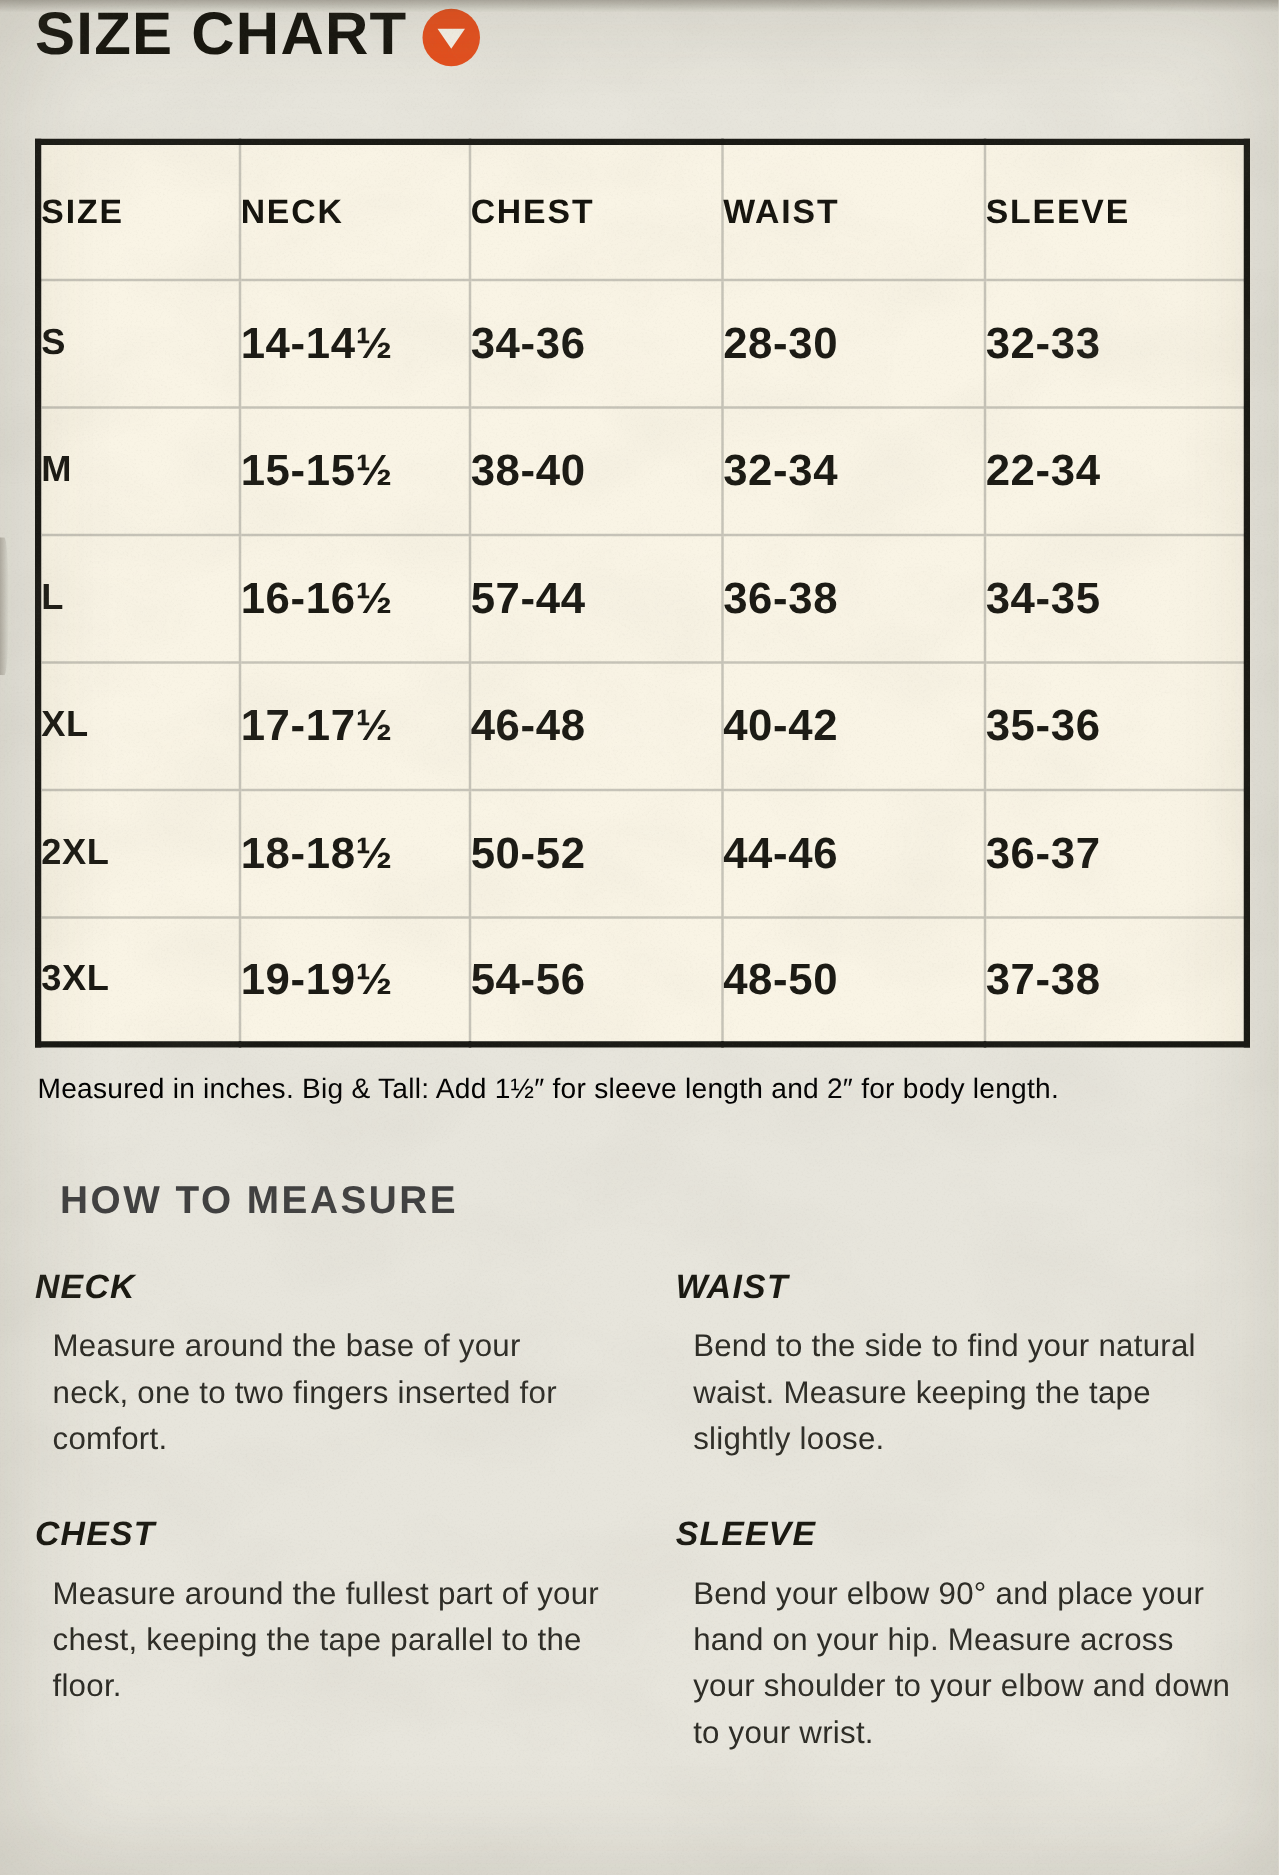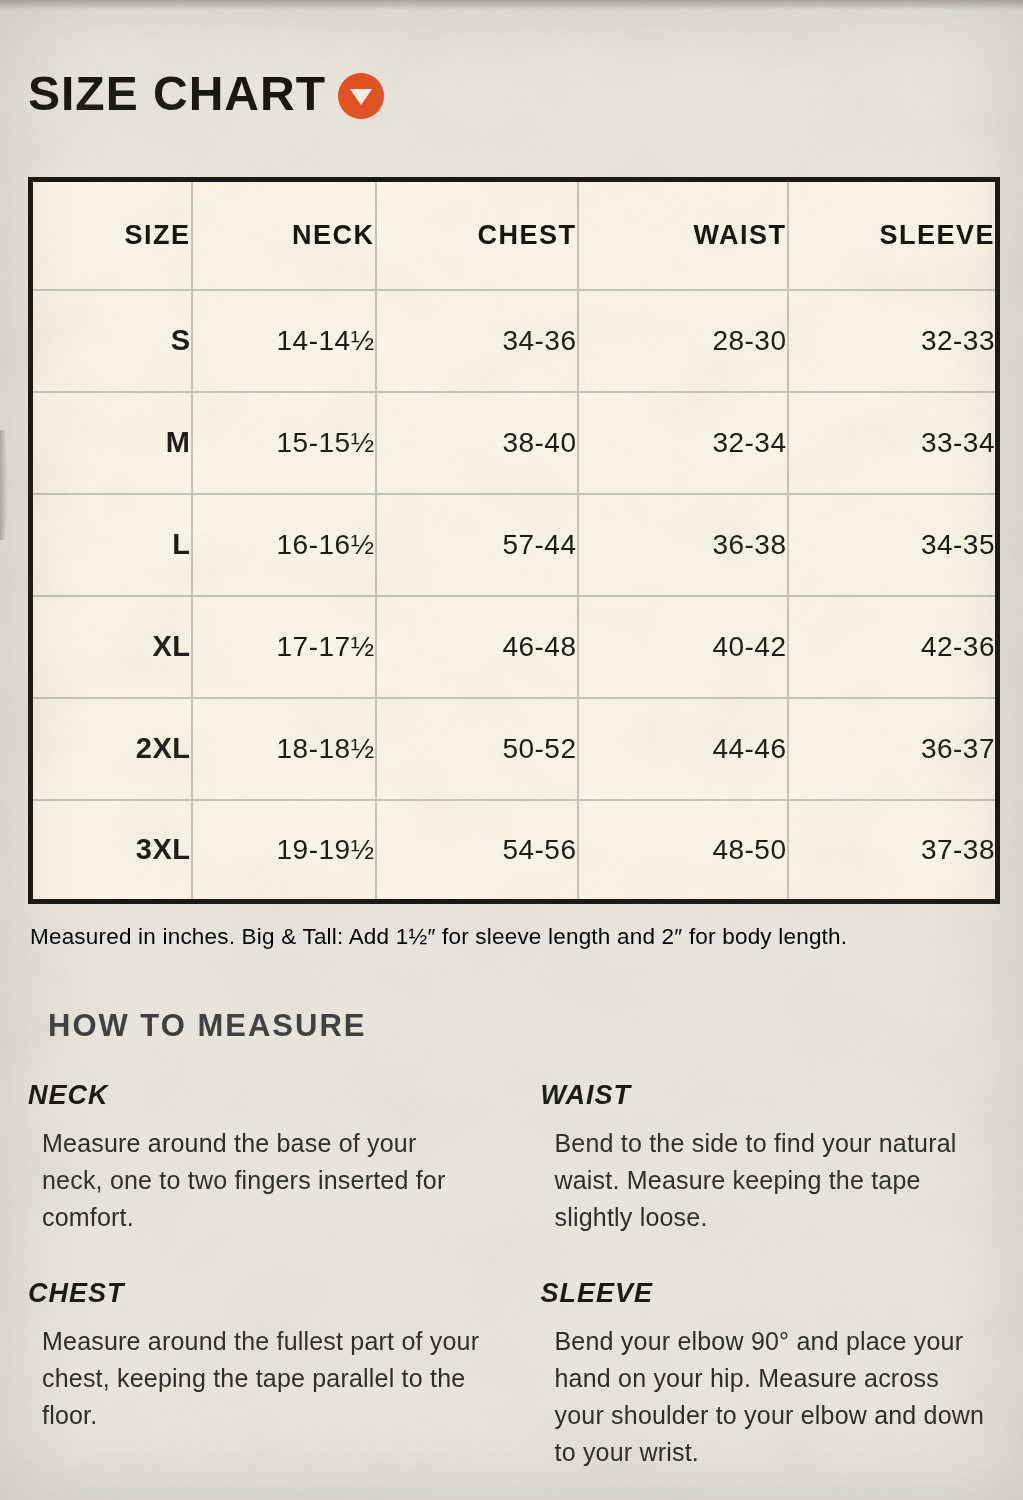--- a/index.html
+++ b/index.html
@@ -22,21 +22,20 @@
     padding: 0 28px;
     box-sizing: border-box;
     width: 100%;
     height: 100%;
   }
 
   
   .header {
     display: flex;
     align-items: center;
-    padding-top: 66px;
     gap: 12px;
   }
   .page-title {
     margin: 0;
     font-size: 48px;
     font-weight: bold;
     letter-spacing: 1px;
     color: #17160f;
   }
   .chevron-badge {
@@ -63,35 +62,35 @@
     margin-top: 56px;
     border-collapse: collapse;
     width: 967px;
     background: #f9f4e5;
     border: 5px solid #191914;
     table-layout: fixed;
   }
   .size-table th,
   .size-table td {
     border: 2px solid #c6c3b8;
-    text-align: right;
+    text-align: left;
     vertical-align: middle;
     padding: 0;
   }
   .size-table thead tr { height: 110px; }
   .size-table tbody tr { height: 102px; }
   .size-table th {
     font-size: 27px;
     font-weight: bold;
     letter-spacing: 1.5px;
     color: #14130d;
   }
   .size-table td {
-    font-size: 28px;
-    font-weight: normal;
+    font-size: 35px;
+    font-weight: bold;
     letter-spacing: 0.5px;
     color: #1b1a14;
   }
   .size-table td.size-col {
     font-weight: bold;
     font-size: 29px;
   }
 
   
   .table-note {
@@ -202,35 +201,35 @@
         <td>14-14½</td>
         <td>34-36</td>
         <td>28-30</td>
         <td>32-33</td>
       </tr>
       <tr>
         <td class="size-col">M</td>
         <td>15-15½</td>
         <td>38-40</td>
         <td>32-34</td>
-        <td>33-34</td>
+        <td>22-34</td>
       </tr>
       <tr>
         <td class="size-col">L</td>
         <td>16-16½</td>
         <td>57-44</td>
         <td>36-38</td>
         <td>34-35</td>
       </tr>
       <tr>
         <td class="size-col">XL</td>
         <td>17-17½</td>
         <td>46-48</td>
         <td>40-42</td>
-        <td>42-36</td>
+        <td>35-36</td>
       </tr>
       <tr>
         <td class="size-col">2XL</td>
         <td>18-18½</td>
         <td>50-52</td>
         <td>44-46</td>
         <td>36-37</td>
       </tr>
       <tr>
         <td class="size-col">3XL</td>

